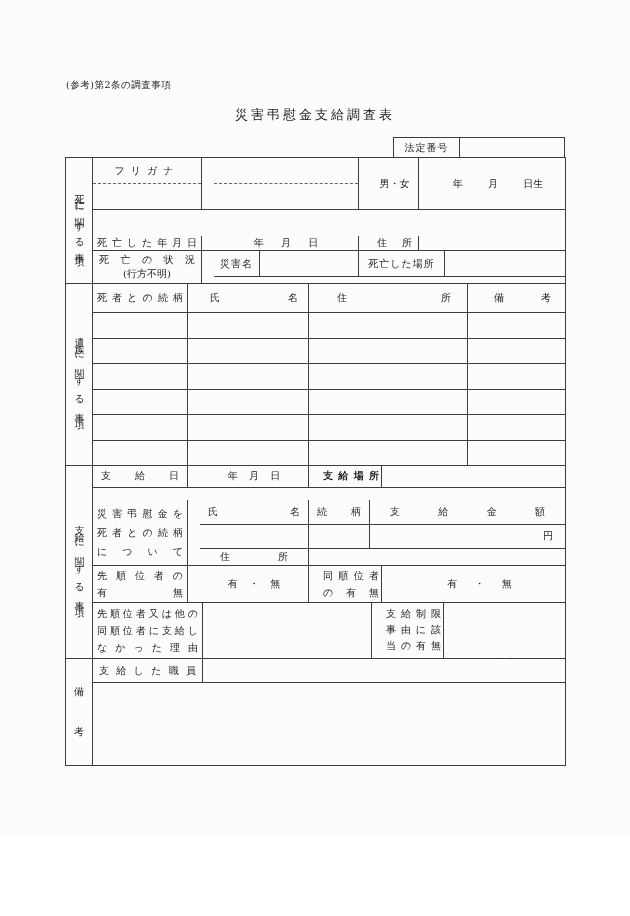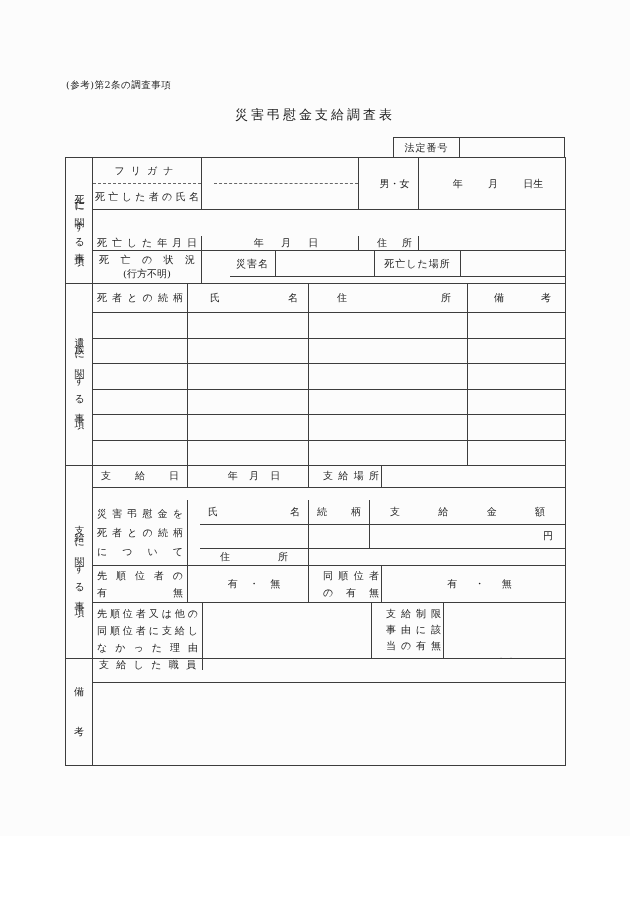--- a/index.html
+++ b/index.html
@@ -70,23 +70,20 @@
       <div class="side">
         <span class="vtext" style="letter-spacing:4px;">死亡に関する事項</span>
       </div>
       <div class="sbody">
 
         <div class="row" style="height:52px;">
           <div class="c stack" style="width:109px;">
             <div class="subr dashb" style="height:26px;">
               <span class="txt ctr" style="letter-spacing:6px;">フリガナ</span>
             </div>
-            <div class="subr" style="height:25px;">
-              <span class="txt jl px2">死亡した者の氏名</span>
-            </div>
           </div>
           <div class="c stack" style="width:145px;">
             <div class="subr dashb" style="height:26px;"></div>
             <div class="subr" style="height:25px;"></div>
           </div>
           <div class="c" style="width:48px;">
             <span class="txt ctr">男・女</span>
           </div>
           <div class="c" style="flex:1;">
             <span class="txt ctr pre ws22">年 月 日生</span>
@@ -106,21 +103,21 @@
           <div class="c" style="flex:1;"></div>
         </div>
 
         <div class="row norb" style="height:51px;">
           <div class="c" style="width:109px;">
             <div class="txt">
               <div class="jl px6">死亡の状況</div>
               <div class="ctr">(行方不明)</div>
             </div>
           </div>
-          <div class="c stack" style="flex:1;border-right:none;margin-left:16px;">
+          <div class="c stack" style="flex:1;border-right:none;">
             <div class="subr solb" style="height:26px;">
               <div class="c" style="width:46px;height:100%;">
                 <span class="txt ctr" style="letter-spacing:1px;">災害名</span>
               </div>
               <div class="c" style="width:99px;height:100%;"></div>
               <div class="c" style="width:86px;height:100%;">
                 <span class="txt ctr" style="letter-spacing:1px;">死亡した場所</span>
               </div>
               <div class="c" style="flex:1;height:100%;"></div>
             </div>
@@ -194,21 +191,21 @@
       </div>
       <div class="sbody">
 
         <div class="row" style="height:24px;">
           <div class="c" style="width:95px;">
               <span class="txt jl px8">支給日</span>
             </div>
           <div class="c" style="width:109px;">
             <span class="txt ctr pre ws8">年 月 日</span>
           </div>
-          <div class="c" style="width:61px;">
+          <div class="c" style="width:61px;font-weight:bold;">
               <span class="txt jl px2">支給場所</span>
             </div>
           <div class="c" style="flex:1;"></div>
         </div>
 
         <div class="row" style="height:73px;margin-top:12px;">
           <div class="c" style="width:95px;">
             <div class="txt lh19">
               <div class="jl px4">災害弔慰金を</div>
               <div class="jl px4">死者との続柄</div>
@@ -291,21 +288,21 @@
     </div>
 
     <div class="section last" style="flex:1;">
       <div class="side">
         <div class="col" style="align-items:center;gap:26px;">
           <span>備</span>
           <span>考</span>
         </div>
       </div>
       <div class="sbody">
-        <div class="row" style="height:24px;flex-direction:column;">
+        <div class="row" style="height:24px;">
           <div class="c" style="width:110px;">
               <span class="txt jl px6">支給した職員</span>
             </div>
           <div class="c" style="flex:1;"></div>
         </div>
         <div class="row norb" style="flex:1;">
           <div class="c" style="flex:1;"></div>
         </div>
       </div>
     </div>

